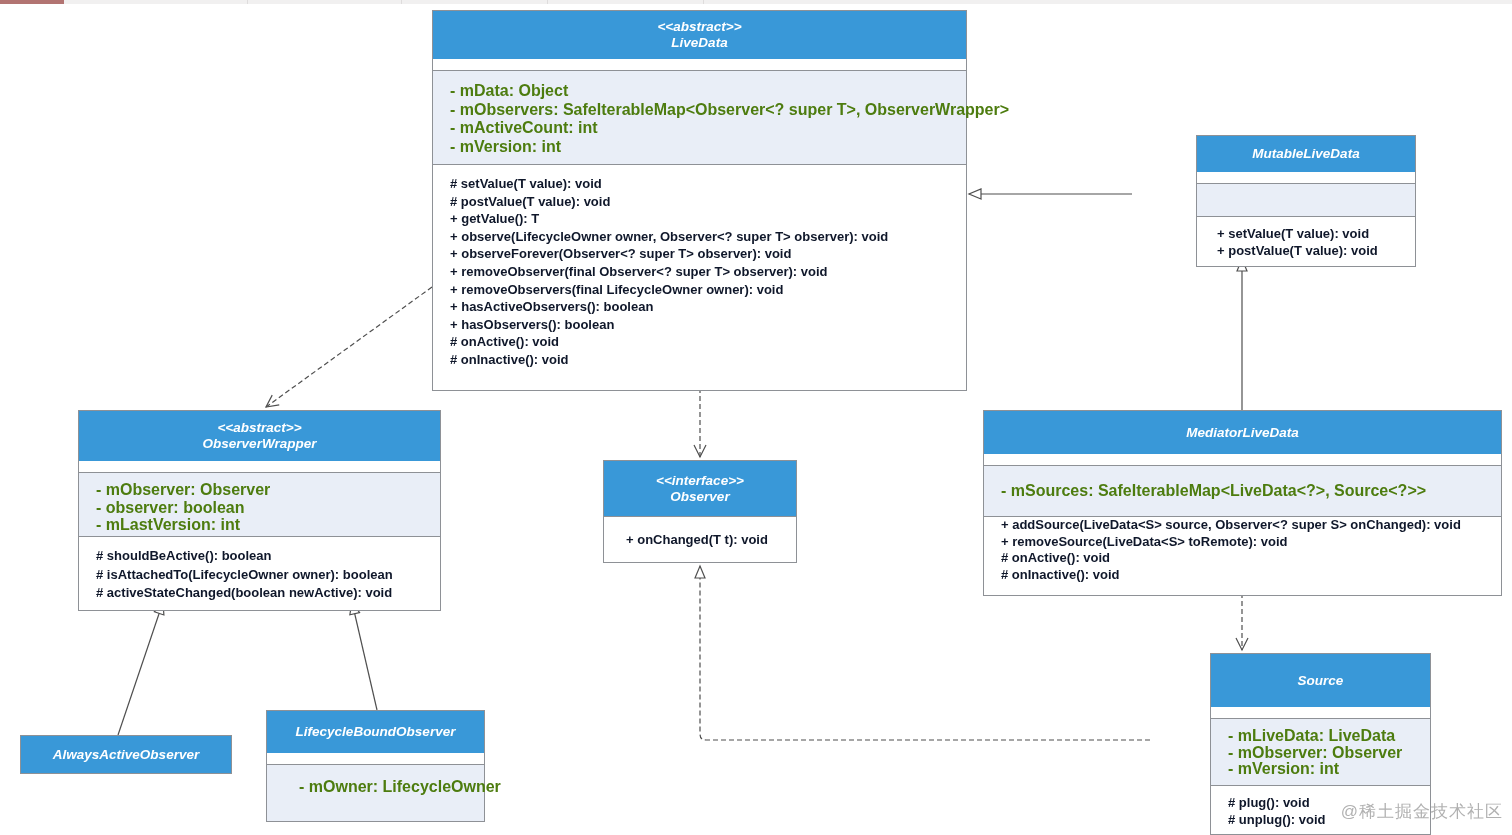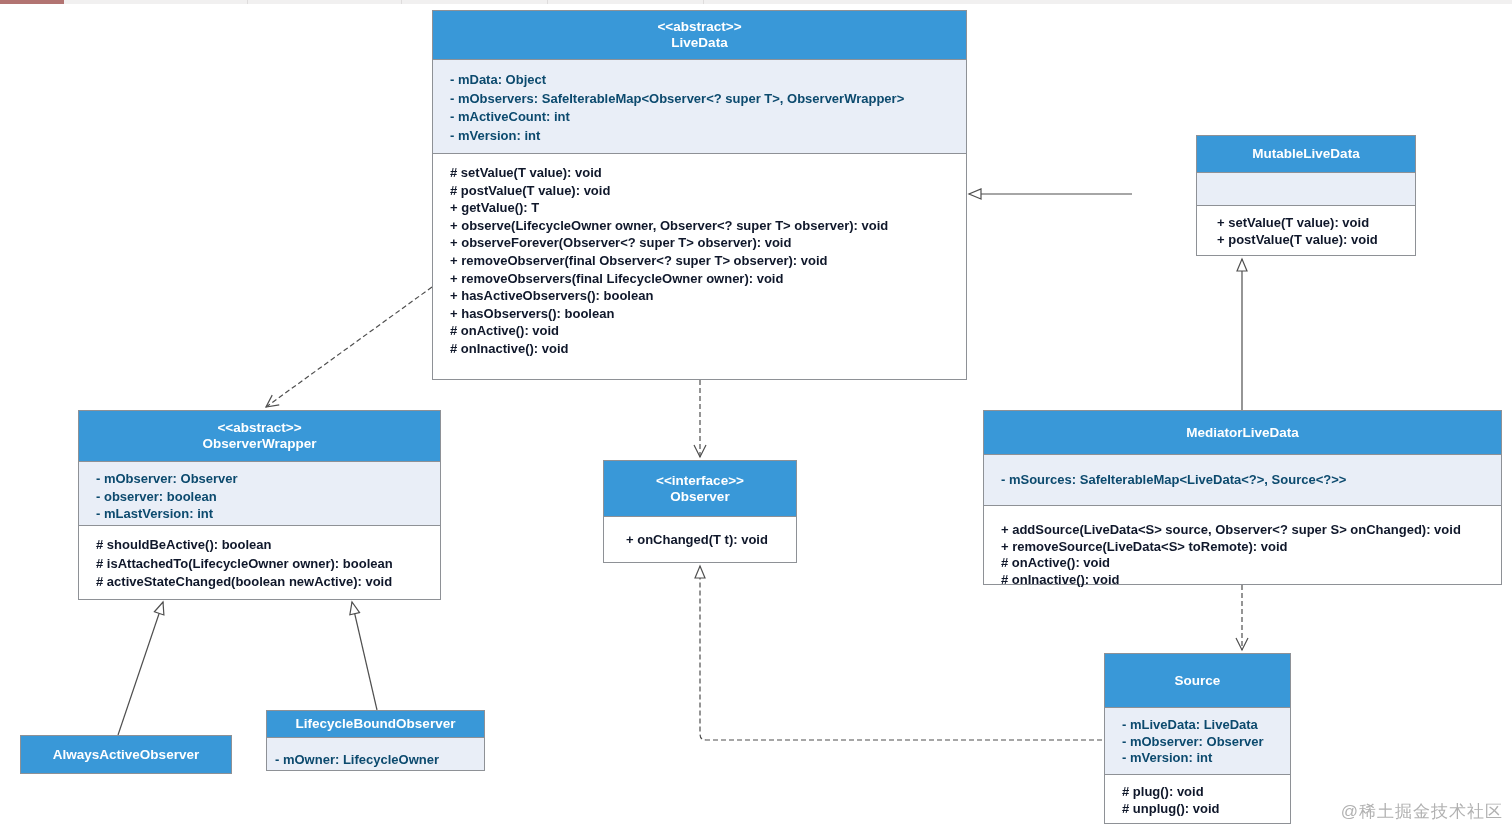--- a/index.html
+++ b/index.html
@@ -9,23 +9,23 @@
     font-family:"Liberation Sans", sans-serif;
   }
   .topbar { position:absolute; top:0; left:0; width:1512px; height:4px; background:#f1f0f0; display:flex; }
   .topbar .seg-red { width:64px; height:100%; background:#b27472; }
   .topbar .seg { height:100%; border-right:1px solid #dedcdc; }
   svg.wires { position:absolute; top:0; left:0; width:1512px; height:835px; }
 
   .uml { position:absolute; border:1px solid #8e9196; background:#ffffff; font-weight:bold; }
   .uml-h {
     background:#3998d8; color:#ffffff; text-align:center; font-size:13.5px; line-height:16px;
-    display:flex; flex-direction:column; justify-content:center;
+    display:flex; flex-direction:column; justify-content:center;font-style:italic;
   }
-  .uml-a { background:#e9eef7; border-top:1px solid #8e9196; color:#0c4a6e; font-size:13px; white-space:nowrap; }
+  .uml-a { background:#e9eef7; border-top:1px solid #8e9196; color:#4d7c0f; font-size:16px; white-space:nowrap;margin-top:11px; }
   .uml-m { background:#ffffff; border-top:1px solid #8e9196; color:#0f172a; font-size:13px; white-space:nowrap; }
 
   .wm { position:absolute; right:9px; bottom:12px; color:#b1b1b1; font-size:17px; letter-spacing:1px; font-weight:normal;margin-left:12px; }
 </style>
 </head>
 <body>
 
 <div class="topbar">
   <div class="seg-red"></div>
   <div class="seg" style="width:184px"></div>
@@ -125,29 +125,29 @@
   </div>
 </div>
 
 <div class="uml" style="left:983px;top:410px;width:519px">
   <div class="uml-h" style="height:43px">
     <div>MediatorLiveData</div>
   </div>
   <div class="uml-a" style="height:51px;padding:16px 0 0 17px;line-height:17px">
     <div>- mSources: SafeIterableMap&lt;LiveData&lt;?&gt;, Source&lt;?&gt;&gt;</div>
   </div>
-  <div class="uml-m" style="height:79px;padding:16px 0 0 17px;line-height:16.5px">
+  <div class="uml-m" style="height:79px;padding:0 0 0 17px;line-height:16.5px">
     <div>+ addSource(LiveData&lt;S&gt; source, Observer&lt;? super S&gt; onChanged): void</div>
     <div>+ removeSource(LiveData&lt;S&gt; toRemote): void</div>
     <div># onActive(): void</div>
     <div># onInactive(): void</div>
   </div>
 </div>
 
-<div class="uml" style="left:1104px;top:653px;width:187px">
+<div class="uml" style="left:1210px;top:653px;width:221px">
   <div class="uml-h" style="height:53px">
     <div>Source</div>
   </div>
   <div class="uml-a" style="height:67px;padding:9px 0 0 17px;line-height:16.5px">
     <div>- mLiveData: LiveData</div>
     <div>- mObserver: Observer</div>
     <div>- mVersion: int</div>
   </div>
   <div class="uml-m" style="height:49px;padding:9px 0 0 17px;line-height:16.5px">
     <div># plug(): void</div>
@@ -155,21 +155,21 @@
   </div>
 </div>
 
 <div class="uml" style="left:20px;top:735px;width:212px">
   <div class="uml-h" style="height:37px">
     <div>AlwaysActiveObserver</div>
   </div>
 </div>
 
 <div class="uml" style="left:266px;top:710px;width:219px">
-  <div class="uml-h" style="height:26px">
+  <div class="uml-h" style="height:42px">
     <div>LifecycleBoundObserver</div>
   </div>
-  <div class="uml-a" style="height:33px;padding:13px 0 0 8px;line-height:17px">
+  <div class="uml-a" style="height:57px;padding:13px 0 0 32px;line-height:17px">
     <div>- mOwner: LifecycleOwner</div>
   </div>
 </div>
 
 <div class="wm">@稀土掘金技术社区</div>
 
 </body></html>

